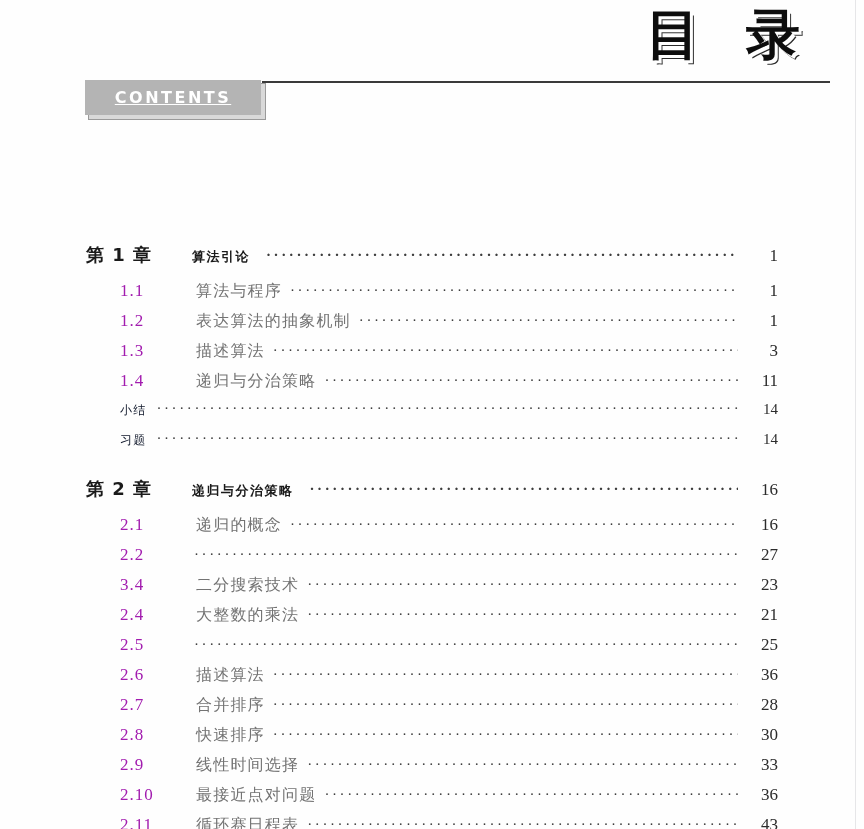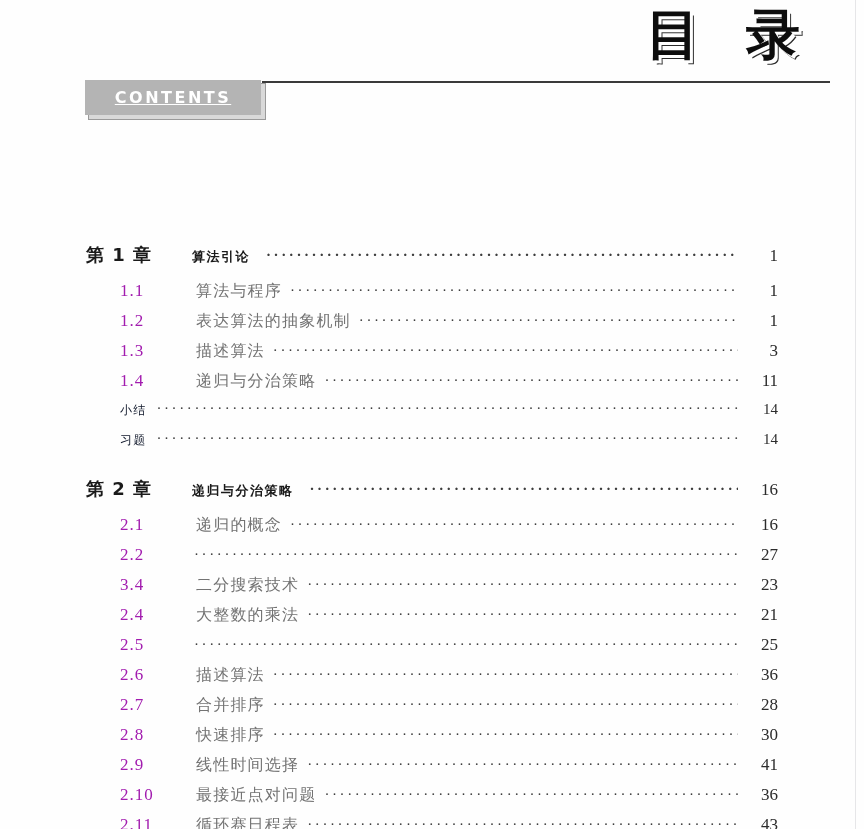--- a/index.html
+++ b/index.html
@@ -297,21 +297,21 @@
     <div class="toc-row row-section">
       <div class="row-label">2.8</div>
       <div class="row-title">快速排序</div>
       <div class="leader">······································································································</div>
       <div class="row-page">30</div>
     </div>
     <div class="toc-row row-section">
       <div class="row-label">2.9</div>
       <div class="row-title">线性时间选择</div>
       <div class="leader">······································································································</div>
-      <div class="row-page">41</div>
+      <div class="row-page">33</div>
     </div>
     <div class="toc-row row-section">
       <div class="row-label">2.10</div>
       <div class="row-title">最接近点对问题</div>
       <div class="leader">······································································································</div>
       <div class="row-page">36</div>
     </div>
     <div class="toc-row row-section">
       <div class="row-label">2.11</div>
       <div class="row-title">循环赛日程表</div>

